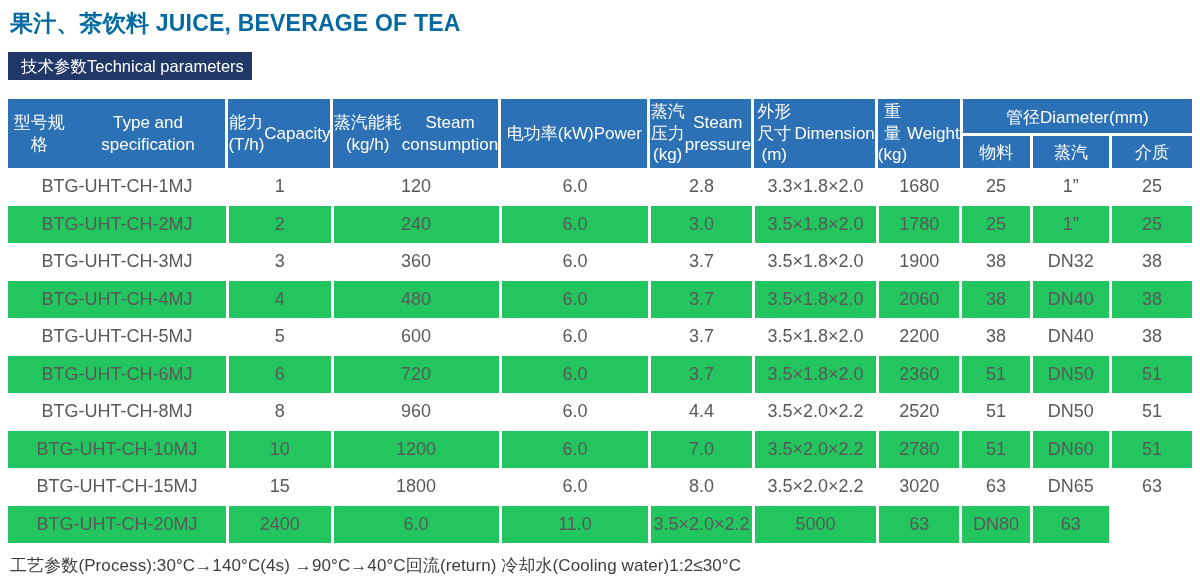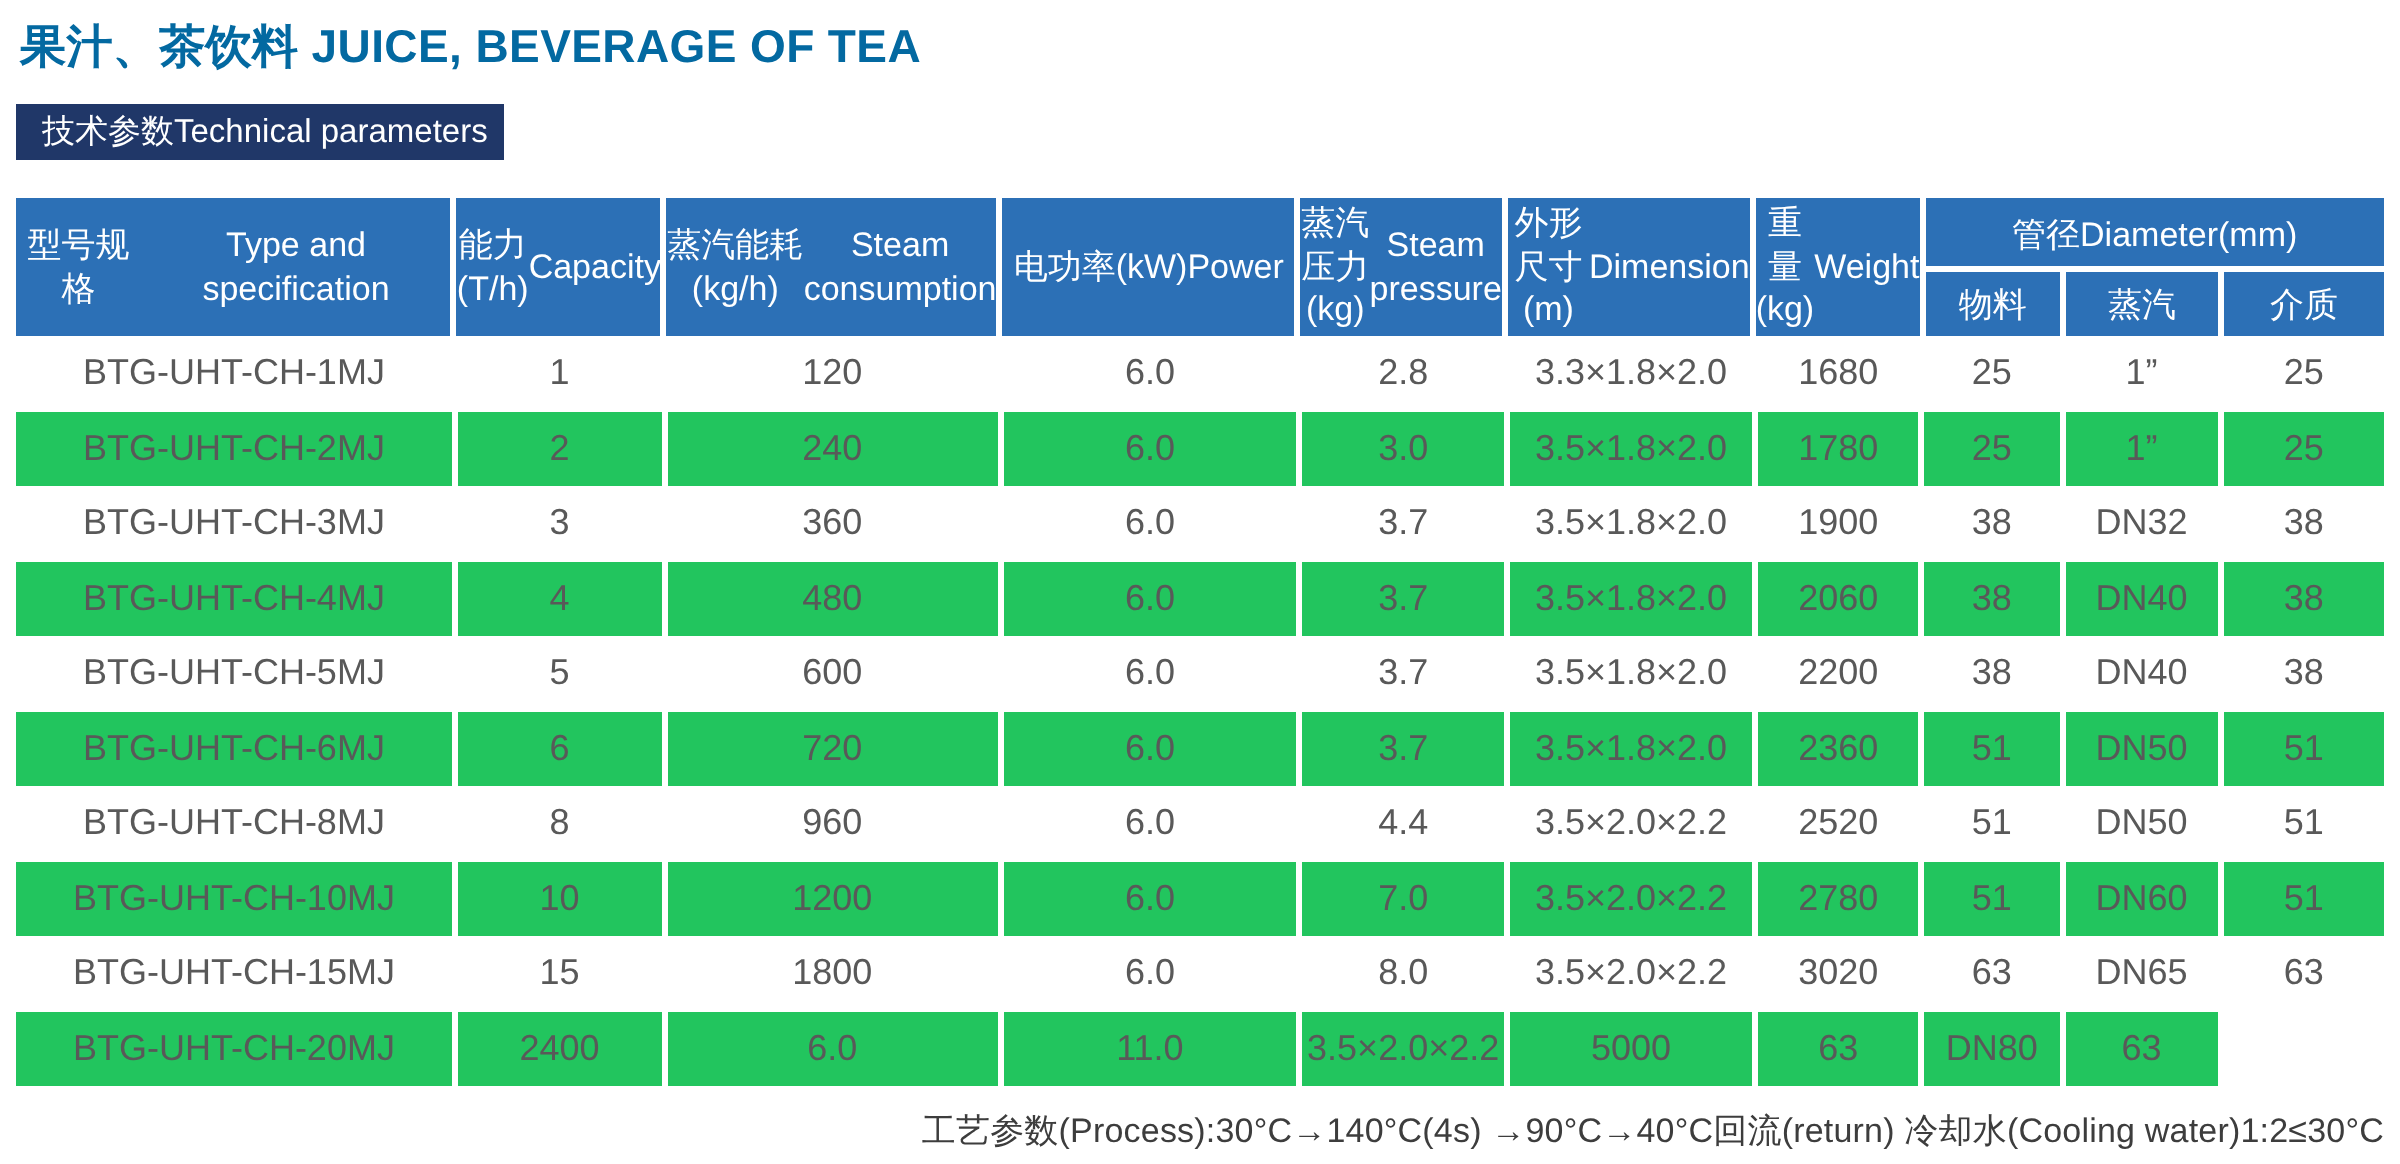--- a/index.html
+++ b/index.html
@@ -49,21 +49,21 @@
   .tbody .row{height:37.5px;}
   .cell{
     display:flex;align-items:center;justify-content:center;
     font-size:18px;color:#595959;background:#ffffff;
     white-space:nowrap;overflow:hidden;
   }
   .row.alt .cell{background:#22c55e;}
 
   .foot{
     margin-top:11px;margin-left:2px;
-    font-size:17px;color:#3d3d3d;letter-spacing:0.1px;text-align:right;
+    font-size:17px;color:#3d3d3d;letter-spacing:0.1px;
   }
 </style>
 </head>
 <body>
 
 <div class="page">
 
   <div class="title">果汁、茶饮料 JUICE, BEVERAGE OF TEA</div>
 
   <div class="badge">技术参数Technical parameters</div>

